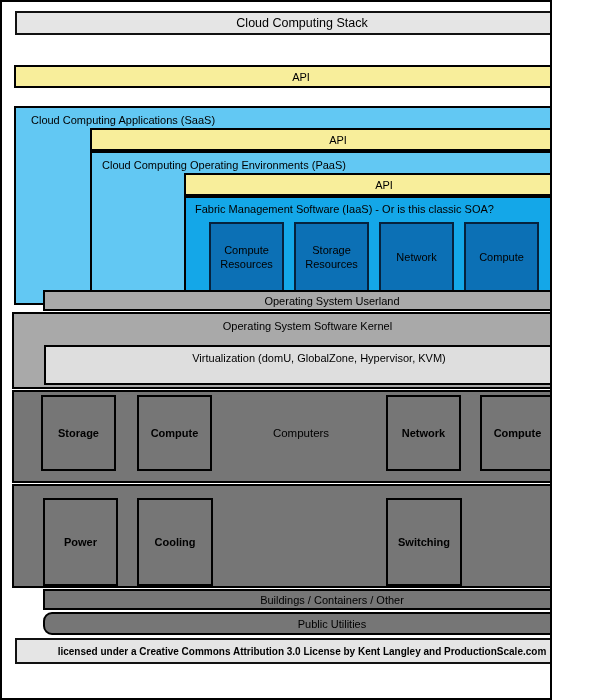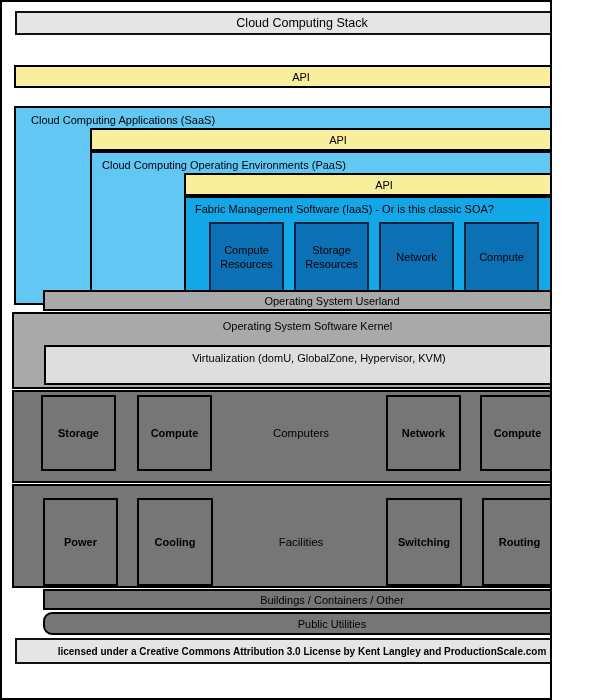--- a/index.html
+++ b/index.html
@@ -139,34 +139,28 @@
     </div>
     <div class="hw-box pos-network">
       <span>Network</span>
     </div>
     <div class="hw-box pos-compute">
       <span>Compute</span>
     </div>
   </div>
 
   <div class="hw-section facilities">
-    <div class="hw-label">
-      <span>Facilities</span>
-    </div>
     <div class="hw-box pos-cooling">
       <span>Cooling</span>
     </div>
     <div class="hw-box pos-power">
       <span>Power</span>
     </div>
     <div class="hw-box pos-switching">
       <span>Switching</span>
-    </div>
-    <div class="hw-box pos-routing">
-      <span>Routing</span>
     </div>
   </div>
 
   <div class="gray-bar buildings">
     <span>Buildings / Containers / Other</span>
   </div>
 
   <div class="gray-bar utilities">
     <span>Public Utilities</span>
   </div>

